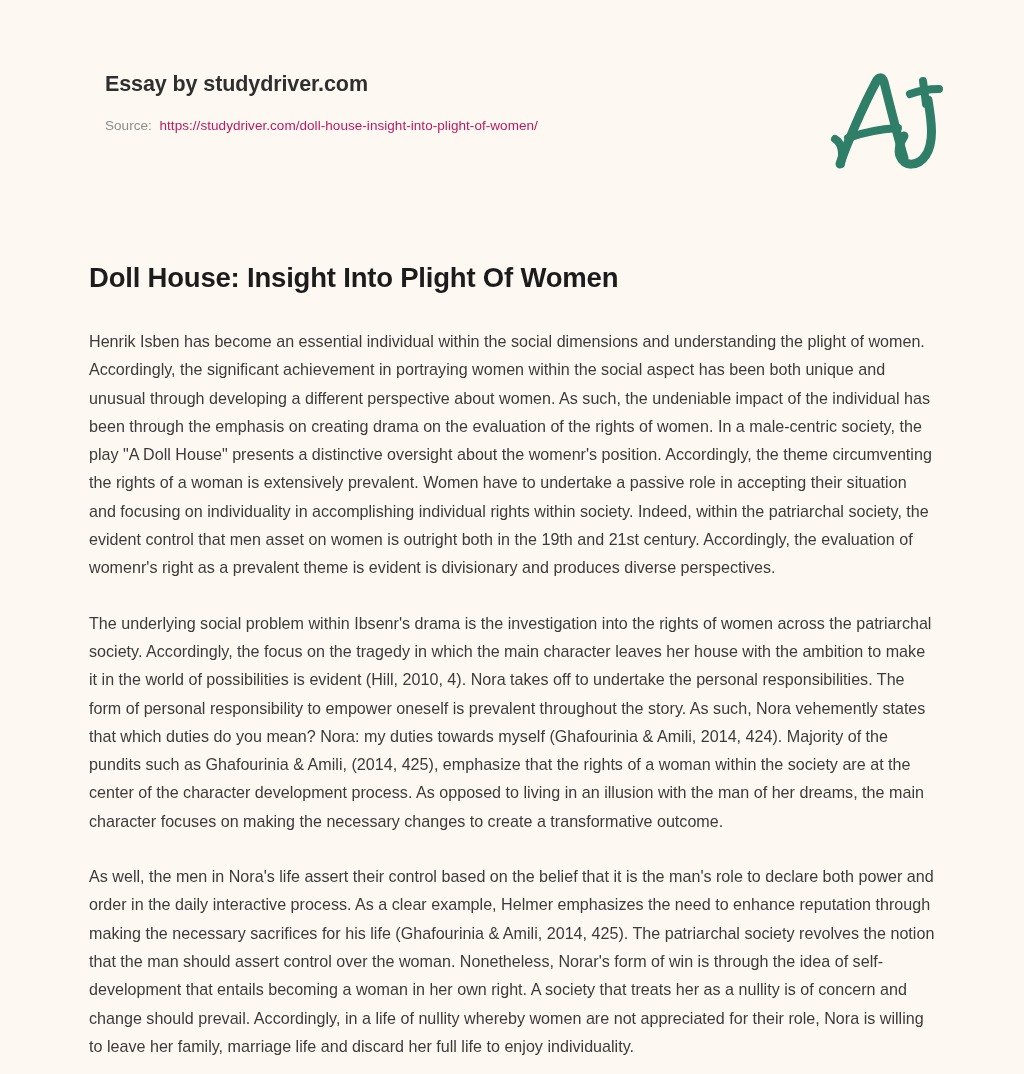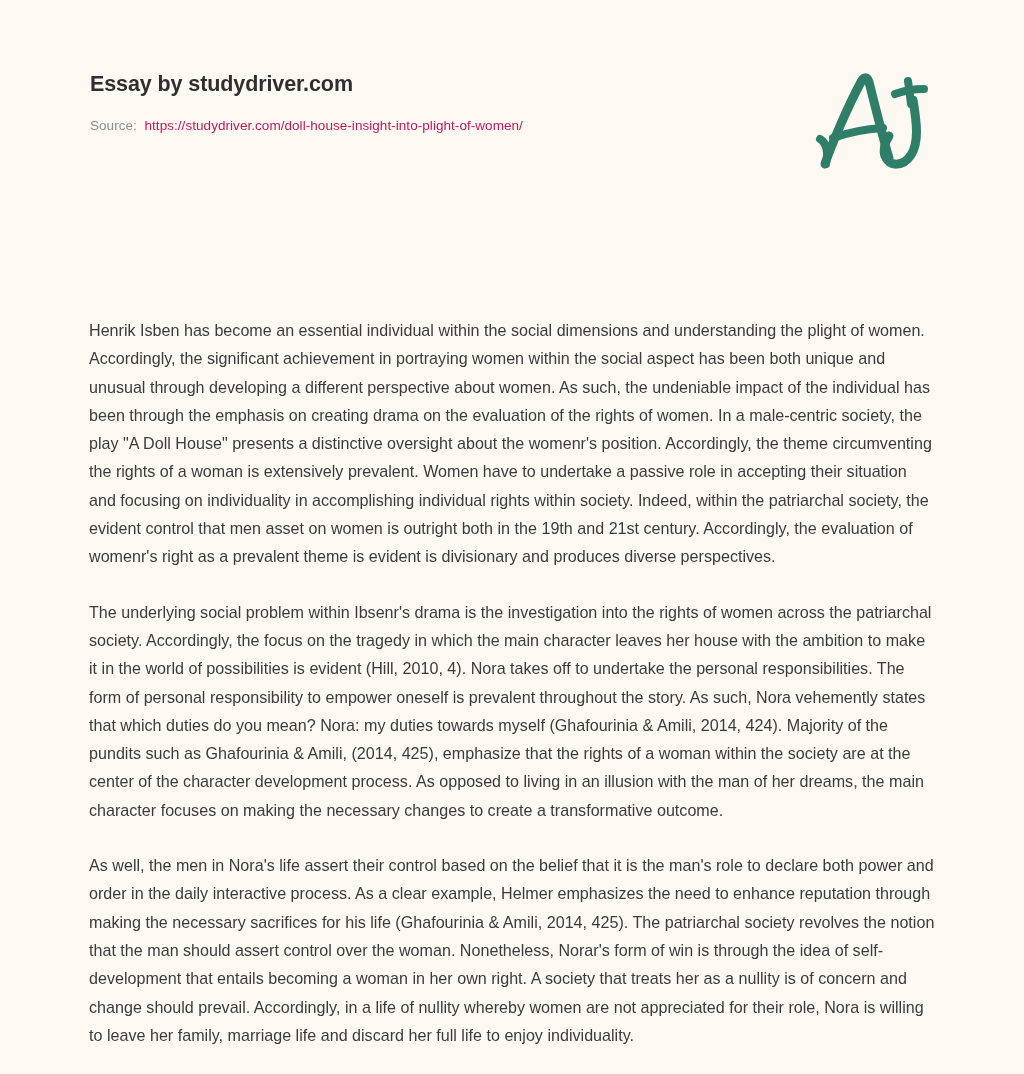--- a/index.html
+++ b/index.html
@@ -17,21 +17,21 @@
     position: relative;
     width: 1024px;
     height: 1074px;
     background: #fdf9f2;
     box-sizing: border-box;
   }
 
   
   .header {
     position: absolute;
-    left: 1px;
+    left: 16px;
     top: 0;
     width: 852px;
     height: 200px;
   }
   .byline {
     position: absolute;
     left: 89px;
     top: 72px;
     font-size: 21.5px;
     font-weight: bold;
@@ -85,21 +85,21 @@
   }
 
   
   .body-copy {
     position: absolute;
     left: 89px;
     top: 312px;
     width: 846px;
   }
   .body-copy p {
-    margin: 4px 0 27px 0;
+    margin: 15px 0 27px 0;
     font-size: 16.1px;
     line-height: 28.3px;
     color: #3d3b3a;
     text-align: left;
     letter-spacing: 0.01px;
   }
   .body-copy p:last-child {
     margin-bottom: 0;
   }
 </style>
@@ -128,20 +128,21 @@
 
         <path d="M106 34 C110 58 112 76 104 89 C96 101 82 101 78 90 C76 84 78 76 82 70" stroke-width="9"></path>
 
         <path d="M101 15 C102 22 103 30 104 38" stroke-width="8"></path>
 
         <path d="M88 28 C96 25 108 23 117 23" stroke-width="8"></path>
       </svg>
     </div>
   </div>
 
+  <h1 class="title">Doll House: Insight Into Plight Of Women</h1>
 
   <div class="body-copy">
     <p>Henrik Isben has become an essential individual within the social dimensions and understanding the plight of women. Accordingly, the significant achievement in portraying women within the social aspect has been both unique and unusual through developing a different perspective about women. As such, the undeniable impact of the individual has been through the emphasis on creating drama on the evaluation of the rights of women. In a male-centric society, the play "A Doll House" presents a distinctive oversight about the womenr's position. Accordingly, the theme circumventing the rights of a woman is extensively prevalent. Women have to undertake a passive role in accepting their situation and focusing on individuality in accomplishing individual rights within society. Indeed, within the patriarchal society, the evident control that men asset on women is outright both in the 19th and 21st century. Accordingly, the evaluation of womenr's right as a prevalent theme is evident is divisionary and produces diverse perspectives.</p>
     <p>The underlying social problem within Ibsenr's drama is the investigation into the rights of women across the patriarchal society. Accordingly, the focus on the tragedy in which the main character leaves her house with the ambition to make it in the world of possibilities is evident (Hill, 2010, 4). Nora takes off to undertake the personal responsibilities. The form of personal responsibility to empower oneself is prevalent throughout the story. As such, Nora vehemently states that which duties do you mean? Nora: my duties towards myself (Ghafourinia &amp; Amili, 2014, 424). Majority of the pundits such as Ghafourinia &amp; Amili, (2014, 425), emphasize that the rights of a woman within the society are at the center of the character development process. As opposed to living in an illusion with the man of her dreams, the main character focuses on making the necessary changes to create a transformative outcome.</p>
     <p>As well, the men in Nora's life assert their control based on the belief that it is the man's role to declare both power and order in the daily interactive process. As a clear example, Helmer emphasizes the need to enhance reputation through making the necessary sacrifices for his life (Ghafourinia &amp; Amili, 2014, 425). The patriarchal society revolves the notion that the man should assert control over the woman. Nonetheless, Norar's form of win is through the idea of self-development that entails becoming a woman in her own right. A society that treats her as a nullity is of concern and change should prevail. Accordingly, in a life of nullity whereby women are not appreciated for their role, Nora is willing to leave her family, marriage life and discard her full life to enjoy individuality.</p>
     <p>The dramatic play shows that the audiences come to terms with the rigidity in morality of Helmer, Norar's husband in accepting the rights of women that is evident. The societal perception of men surrounds the con</p>
   </div>
 
 </div>
 

